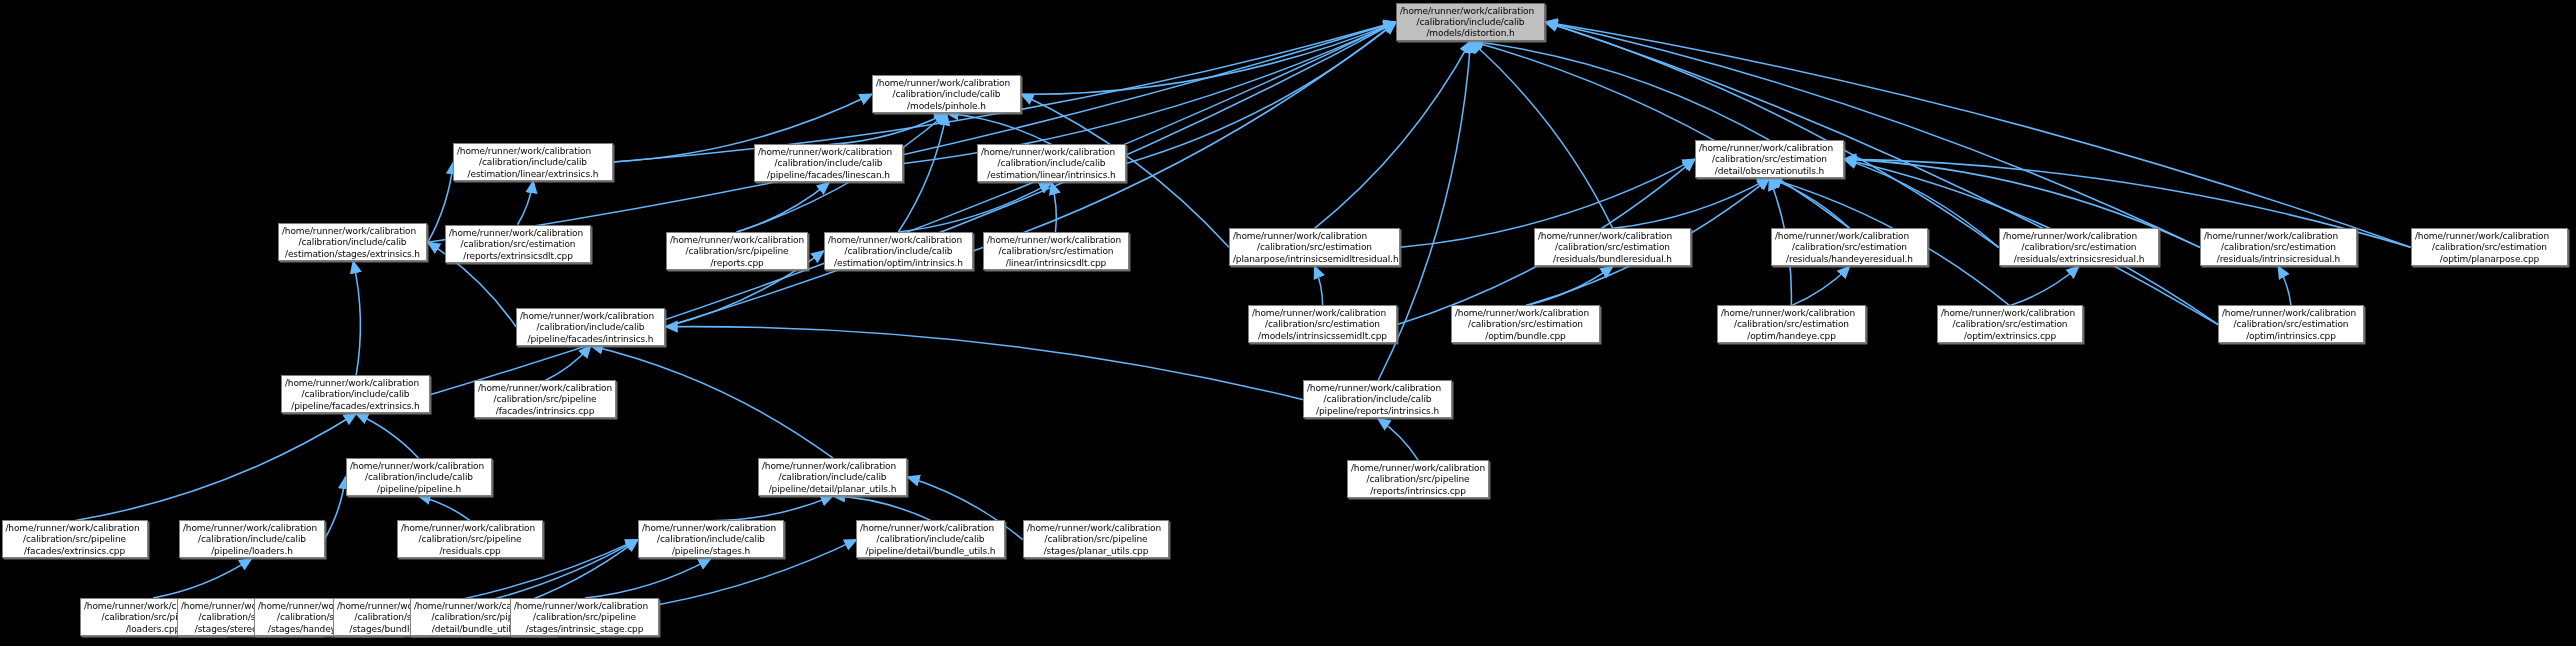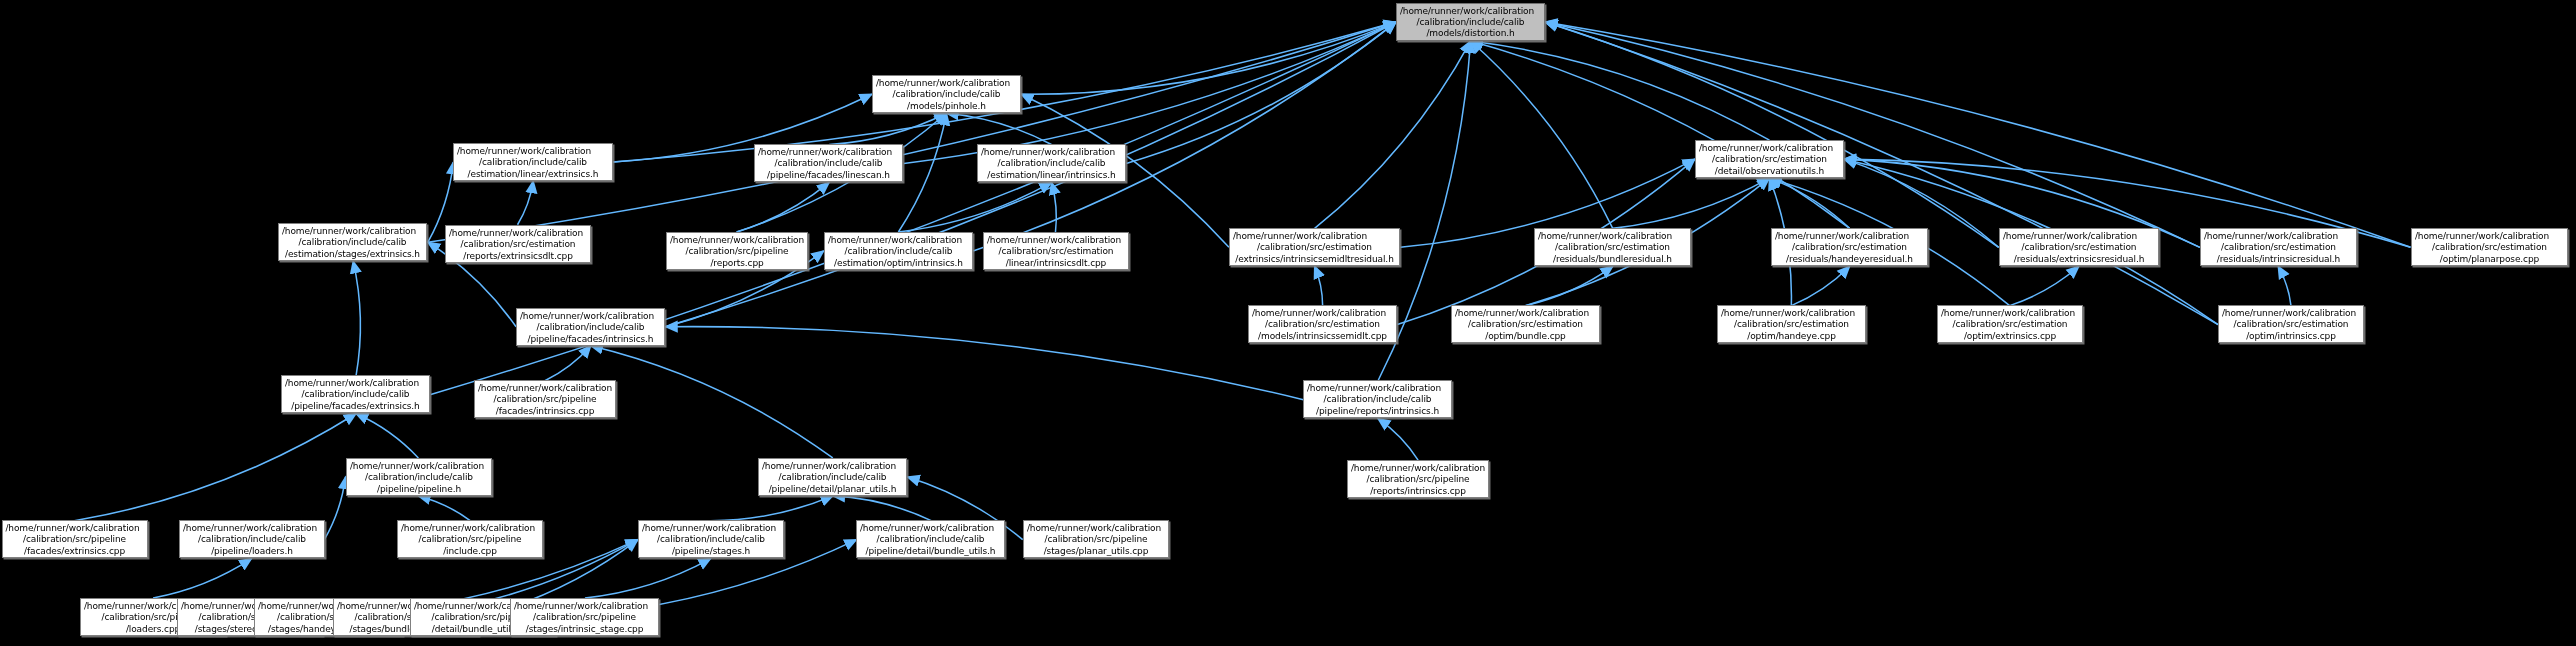--- a/index.html
+++ b/index.html
@@ -120,41 +120,41 @@
     <div class="node" style="left: 872px; top: 75px; width: 149px; height: 38px;"><span class="l l1">/home/runner/work/calibration</span><span class="l l2">/calibration/include/calib</span><span class="l l3">/models/pinhole.h</span></div>
     <div class="node" style="left: 1695px; top: 140px; width: 149px; height: 38px;"><span class="l l1">/home/runner/work/calibration</span><span class="l l2">/calibration/src/estimation</span><span class="l l3">/detail/observationutils.h</span></div>
     <div class="node" style="left: 453px; top: 143px; width: 160px; height: 38px;"><span class="l l1">/home/runner/work/calibration</span><span class="l l2">/calibration/include/calib</span><span class="l l3">/estimation/linear/extrinsics.h</span></div>
     <div class="node" style="left: 754px; top: 144px; width: 149px; height: 38px;"><span class="l l1">/home/runner/work/calibration</span><span class="l l2">/calibration/include/calib</span><span class="l l3">/pipeline/facades/linescan.h</span></div>
     <div class="node" style="left: 977px; top: 144px; width: 149px; height: 38px;"><span class="l l1">/home/runner/work/calibration</span><span class="l l2">/calibration/include/calib</span><span class="l l3">/estimation/linear/intrinsics.h</span></div>
     <div class="node" style="left: 278px; top: 223px; width: 149px; height: 38px;"><span class="l l1">/home/runner/work/calibration</span><span class="l l2">/calibration/include/calib</span><span class="l l3">/estimation/stages/extrinsics.h</span></div>
     <div class="node" style="left: 445px; top: 225px; width: 146px; height: 38px;"><span class="l l1">/home/runner/work/calibration</span><span class="l l2">/calibration/src/estimation</span><span class="l l3">/reports/extrinsicsdlt.cpp</span></div>
     <div class="node" style="left: 666px; top: 232px; width: 142px; height: 38px;"><span class="l l1">/home/runner/work/calibration</span><span class="l l2">/calibration/src/pipeline</span><span class="l l3">/reports.cpp</span></div>
     <div class="node" style="left: 824px; top: 232px; width: 149px; height: 38px;"><span class="l l1">/home/runner/work/calibration</span><span class="l l2">/calibration/include/calib</span><span class="l l3">/estimation/optim/intrinsics.h</span></div>
     <div class="node" style="left: 983px; top: 232px; width: 146px; height: 38px;"><span class="l l1">/home/runner/work/calibration</span><span class="l l2">/calibration/src/estimation</span><span class="l l3">/linear/intrinsicsdlt.cpp</span></div>
-    <div class="node" style="left: 1229px; top: 228px; width: 171px; height: 38px;"><span class="l l1">/home/runner/work/calibration</span><span class="l l2">/calibration/src/estimation</span><span class="l l3">/extrinsics/intrinsicsemidltresidual.h</span></div>
+    <div class="node" style="left: 1229px; top: 228px; width: 171px; height: 38px;"><span class="l l1">/home/runner/work/calibration</span><span class="l l2">/calibration/src/estimation</span><span class="l l3">/planarpose/intrinsicsemidltresidual.h</span></div>
     <div class="node" style="left: 1534px; top: 228px; width: 157px; height: 38px;"><span class="l l1">/home/runner/work/calibration</span><span class="l l2">/calibration/src/estimation</span><span class="l l3">/residuals/bundleresidual.h</span></div>
     <div class="node" style="left: 1771px; top: 228px; width: 157px; height: 38px;"><span class="l l1">/home/runner/work/calibration</span><span class="l l2">/calibration/src/estimation</span><span class="l l3">/residuals/handeyeresidual.h</span></div>
     <div class="node" style="left: 1999px; top: 228px; width: 160px; height: 38px;"><span class="l l1">/home/runner/work/calibration</span><span class="l l2">/calibration/src/estimation</span><span class="l l3">/residuals/extrinsicsresidual.h</span></div>
     <div class="node" style="left: 2200px; top: 228px; width: 157px; height: 38px;"><span class="l l1">/home/runner/work/calibration</span><span class="l l2">/calibration/src/estimation</span><span class="l l3">/residuals/intrinsicresidual.h</span></div>
     <div class="node" style="left: 2411px; top: 228px; width: 157px; height: 38px;"><span class="l l1">/home/runner/work/calibration</span><span class="l l2">/calibration/src/estimation</span><span class="l l3">/optim/planarpose.cpp</span></div>
     <div class="node" style="left: 516px; top: 308px; width: 149px; height: 38px;"><span class="l l1">/home/runner/work/calibration</span><span class="l l2">/calibration/include/calib</span><span class="l l3">/pipeline/facades/intrinsics.h</span></div>
     <div class="node" style="left: 1248px; top: 305px; width: 149px; height: 38px;"><span class="l l1">/home/runner/work/calibration</span><span class="l l2">/calibration/src/estimation</span><span class="l l3">/models/intrinsicssemidlt.cpp</span></div>
     <div class="node" style="left: 1451px; top: 305px; width: 149px; height: 38px;"><span class="l l1">/home/runner/work/calibration</span><span class="l l2">/calibration/src/estimation</span><span class="l l3">/optim/bundle.cpp</span></div>
     <div class="node" style="left: 1717px; top: 305px; width: 149px; height: 38px;"><span class="l l1">/home/runner/work/calibration</span><span class="l l2">/calibration/src/estimation</span><span class="l l3">/optim/handeye.cpp</span></div>
     <div class="node" style="left: 1937px; top: 305px; width: 146px; height: 38px;"><span class="l l1">/home/runner/work/calibration</span><span class="l l2">/calibration/src/estimation</span><span class="l l3">/optim/extrinsics.cpp</span></div>
     <div class="node" style="left: 2218px; top: 305px; width: 146px; height: 38px;"><span class="l l1">/home/runner/work/calibration</span><span class="l l2">/calibration/src/estimation</span><span class="l l3">/optim/intrinsics.cpp</span></div>
     <div class="node" style="left: 281px; top: 375px; width: 149px; height: 38px;"><span class="l l1">/home/runner/work/calibration</span><span class="l l2">/calibration/include/calib</span><span class="l l3">/pipeline/facades/extrinsics.h</span></div>
     <div class="node" style="left: 474px; top: 380px; width: 142px; height: 38px;"><span class="l l1">/home/runner/work/calibration</span><span class="l l2">/calibration/src/pipeline</span><span class="l l3">/facades/intrinsics.cpp</span></div>
     <div class="node" style="left: 1303px; top: 380px; width: 149px; height: 38px;"><span class="l l1">/home/runner/work/calibration</span><span class="l l2">/calibration/include/calib</span><span class="l l3">/pipeline/reports/intrinsics.h</span></div>
     <div class="node" style="left: 1347px; top: 460px; width: 142px; height: 38px;"><span class="l l1">/home/runner/work/calibration</span><span class="l l2">/calibration/src/pipeline</span><span class="l l3">/reports/intrinsics.cpp</span></div>
     <div class="node" style="left: 346px; top: 458px; width: 146px; height: 38px;"><span class="l l1">/home/runner/work/calibration</span><span class="l l2">/calibration/include/calib</span><span class="l l3">/pipeline/pipeline.h</span></div>
     <div class="node" style="left: 758px; top: 458px; width: 149px; height: 38px;"><span class="l l1">/home/runner/work/calibration</span><span class="l l2">/calibration/include/calib</span><span class="l l3">/pipeline/detail/planar_utils.h</span></div>
     <div class="node" style="left: 1.5px; top: 520px; width: 146px; height: 38px;"><span class="l l1">/home/runner/work/calibration</span><span class="l l2">/calibration/src/pipeline</span><span class="l l3">/facades/extrinsics.cpp</span></div>
     <div class="node" style="left: 179px; top: 520px; width: 146px; height: 38px;"><span class="l l1">/home/runner/work/calibration</span><span class="l l2">/calibration/include/calib</span><span class="l l3">/pipeline/loaders.h</span></div>
-    <div class="node" style="left: 397px; top: 520px; width: 146px; height: 38px;"><span class="l l1">/home/runner/work/calibration</span><span class="l l2">/calibration/src/pipeline</span><span class="l l3">/include.cpp</span></div>
+    <div class="node" style="left: 397px; top: 520px; width: 146px; height: 38px;"><span class="l l1">/home/runner/work/calibration</span><span class="l l2">/calibration/src/pipeline</span><span class="l l3">/residuals.cpp</span></div>
     <div class="node" style="left: 638px; top: 520px; width: 146px; height: 38px;"><span class="l l1">/home/runner/work/calibration</span><span class="l l2">/calibration/include/calib</span><span class="l l3">/pipeline/stages.h</span></div>
     <div class="node" style="left: 856px; top: 520px; width: 149px; height: 38px;"><span class="l l1">/home/runner/work/calibration</span><span class="l l2">/calibration/include/calib</span><span class="l l3">/pipeline/detail/bundle_utils.h</span></div>
     <div class="node" style="left: 1023px; top: 520px; width: 146px; height: 38px;"><span class="l l1">/home/runner/work/calibration</span><span class="l l2">/calibration/src/pipeline</span><span class="l l3">/stages/planar_utils.cpp</span></div>
     <div class="node" style="left: 80px; top: 598px; width: 146px; height: 38px;"><span class="l l1">/home/runner/work/calibration</span><span class="l l2">/calibration/src/pipeline</span><span class="l l3">/loaders.cpp</span></div>
     <div class="node" style="left: 177px; top: 598px; width: 146px; height: 38px;"><span class="l l1">/home/runner/work/calibration</span><span class="l l2">/calibration/src/pipeline</span><span class="l l3">/stages/stereo_stage.cpp</span></div>
     <div class="node" style="left: 254px; top: 598px; width: 149px; height: 38px;"><span class="l l1">/home/runner/work/calibration</span><span class="l l2">/calibration/src/pipeline</span><span class="l l3">/stages/handeye_stage.cpp</span></div>
     <div class="node" style="left: 333px; top: 598px; width: 146px; height: 38px;"><span class="l l1">/home/runner/work/calibration</span><span class="l l2">/calibration/src/pipeline</span><span class="l l3">/stages/bundle_stage.cpp</span></div>
     <div class="node" style="left: 410px; top: 598px; width: 146px; height: 38px;"><span class="l l1">/home/runner/work/calibration</span><span class="l l2">/calibration/src/pipeline</span><span class="l l3">/detail/bundle_utils.cpp</span></div>
     <div class="node" style="left: 510px; top: 598px; width: 149px; height: 38px;"><span class="l l1">/home/runner/work/calibration</span><span class="l l2">/calibration/src/pipeline</span><span class="l l3">/stages/intrinsic_stage.cpp</span></div>
   </div>

